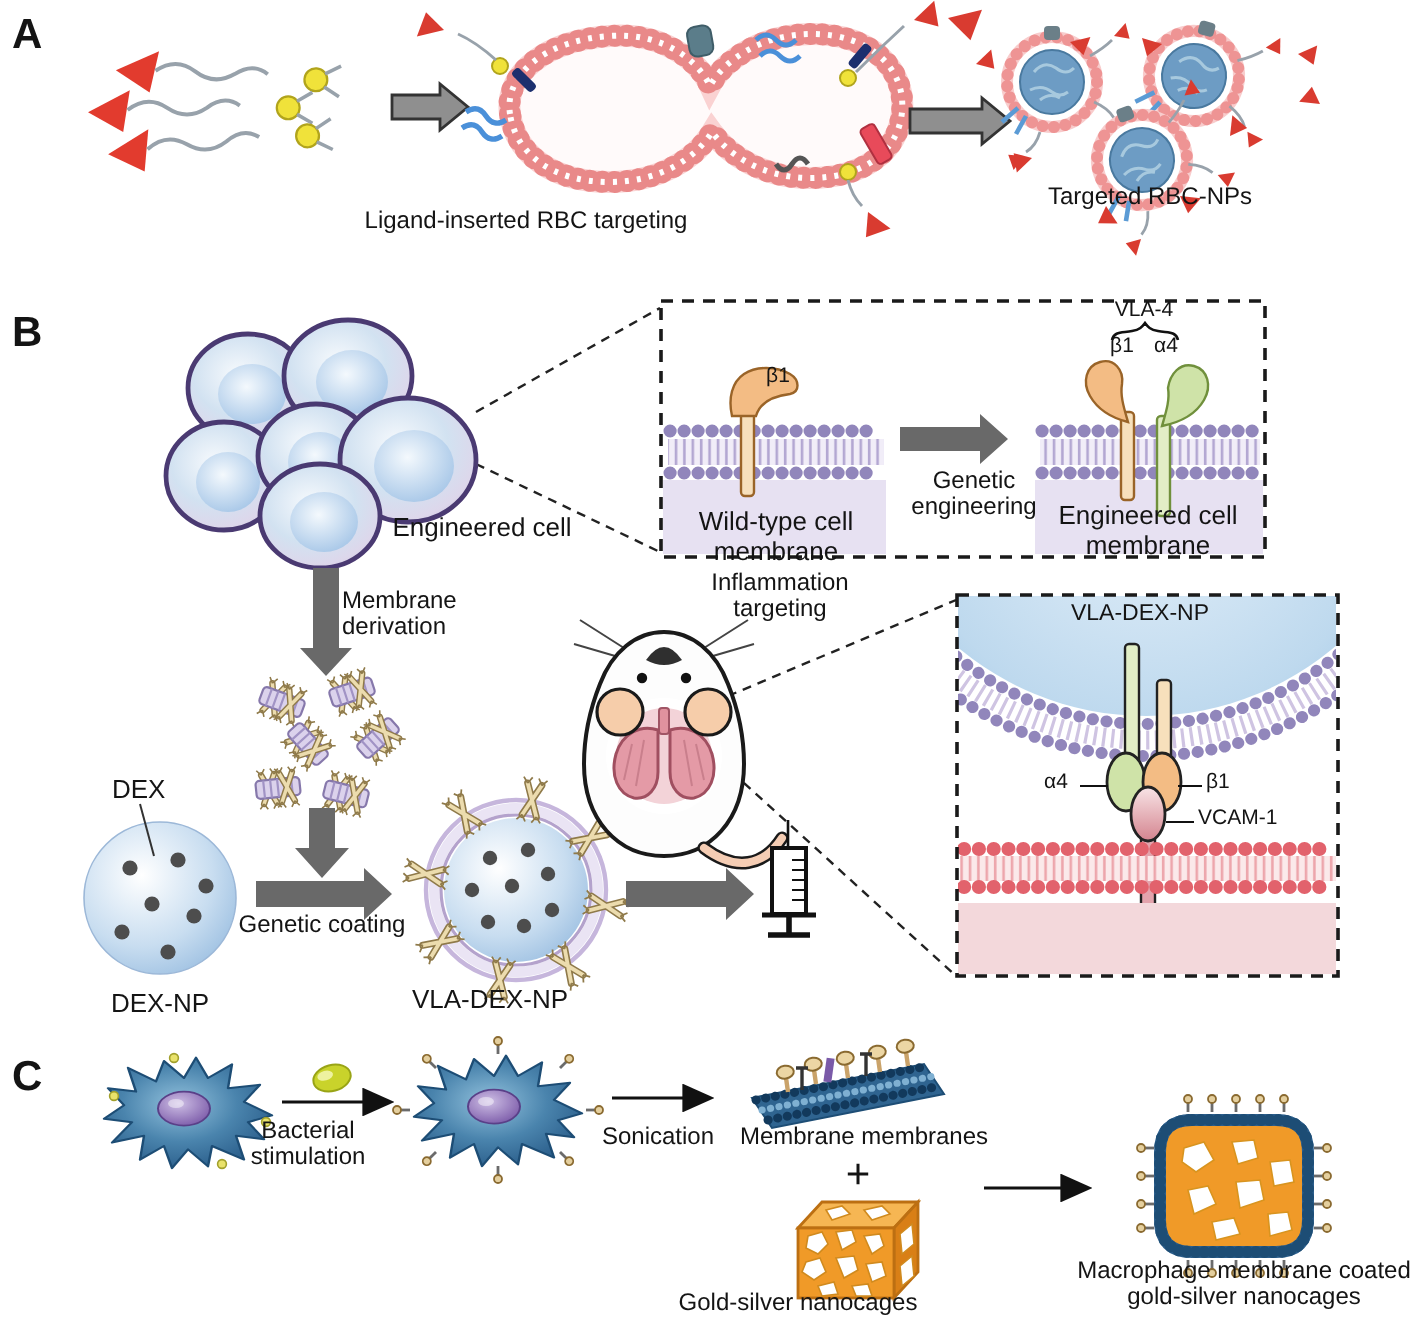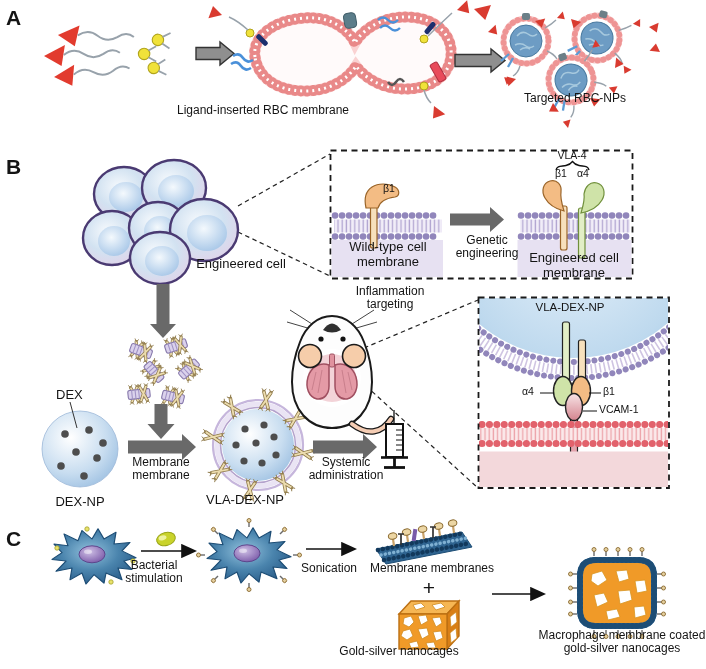--- a/index.html
+++ b/index.html
@@ -433,36 +433,36 @@
       <use href="#stud" transform="translate(657,574) rotate(90)"></use>
             <use href="#stud" transform="translate(657,588) rotate(90)"></use>
       <use href="#stud" transform="translate(657,602) rotate(90)"></use>
             <use href="#stud" transform="translate(657,614) rotate(90)"></use>
     </g>
   </g>
 </g>
 </svg>
 
 <div class="lbl letter" style="left:6px;top:6px">A</div>
-<div class="lbl c nw" style="left:263px;top:104px">Ligand-inserted RBC membrane</div>
+<div class="lbl c nw" style="left:263px;top:104px">Ligand-inserted RBC targeting</div>
 <div class="lbl c nw" style="left:575px;top:92px">Targeted RBC-NPs</div>
 
 <div class="lbl letter" style="left:6px;top:155px">B</div>
 <div class="lbl c nw s11" style="left:241px;top:257px">Engineered cell</div>
+<div class="lbl b" style="left:171px;top:294px;width:84px">Membrane derivation</div>
 <div class="lbl s11 nw" style="left:56px;top:388px">DEX</div>
 <div class="lbl c nw s11" style="left:80px;top:495px">DEX-NP</div>
-<div class="lbl c b" style="left:161px;top:456px;width:84px">Membrane membrane</div>
+<div class="lbl c b" style="left:161px;top:456px;width:84px">Genetic coating</div>
 <div class="lbl c nw s11" style="left:245px;top:493px">VLA-DEX-NP</div>
-<div class="lbl c b" style="left:346px;top:456px;width:114px">Systemic administration</div>
 
 <div class="lbl c nw s10" style="left:389px;top:183px">β1</div>
 <div class="lbl c nw s10" style="left:572px;top:150px">VLA-4</div>
 <div class="lbl c nw s10" style="left:561px;top:168px">β1</div>
 <div class="lbl c nw s10" style="left:583px;top:168px">α4</div>
-<div class="lbl c s11" style="left:388px;top:240px;width:94px">Wild-type cell membrane</div>
+<div class="lbl c s11" style="left:388px;top:254px;width:94px">Wild-type cell membrane</div>
 <div class="lbl c b" style="left:487px;top:234px;width:98px">Genetic engineering</div>
 <div class="lbl c s11" style="left:574px;top:251px;width:104px">Engineered cell membrane</div>
 <div class="lbl c b" style="left:390px;top:285px;width:114px">Inflammation targeting</div>
 
 <div class="lbl c nw b s115" style="left:570px;top:301px">VLA-DEX-NP</div>
 <div class="lbl nw s10" style="left:522px;top:386px">α4</div>
 <div class="lbl nw s10" style="left:603px;top:386px">β1</div>
 <div class="lbl nw s10" style="left:599px;top:404px">VCAM-1</div>
 
 <div class="lbl letter" style="left:6px;top:527px">C</div>

